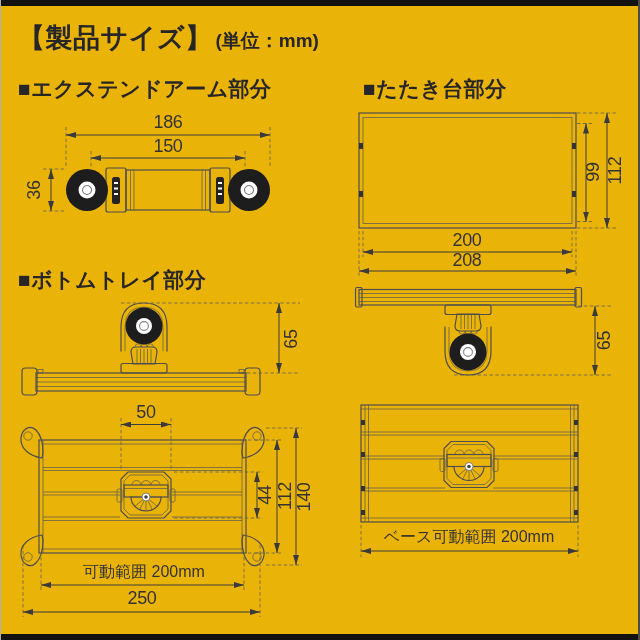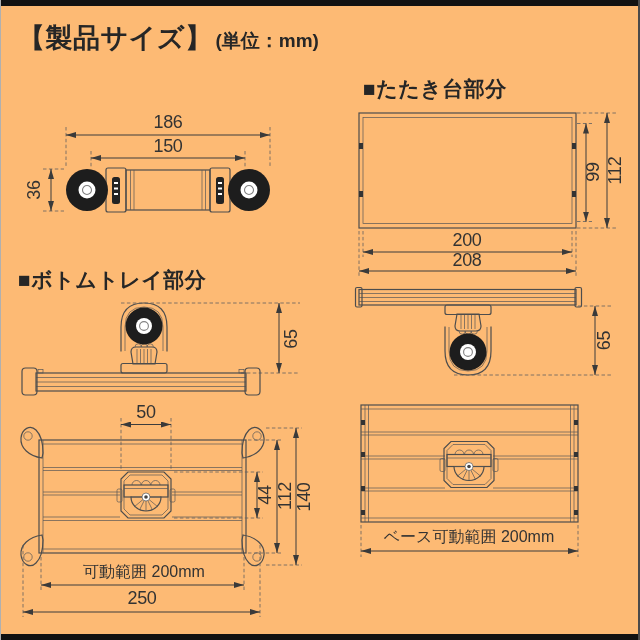--- a/index.html
+++ b/index.html
@@ -1,17 +1,17 @@
 <!DOCTYPE html>
 <html><head>
 <meta charset="utf-8">
 <style>
   html,body { margin:0; padding:0; background:#fff; }
   .page {
-    position:relative; width:640px; height:640px; background:#fdba74;
+    position:relative; width:640px; height:640px; background:#eab308;
     overflow:hidden; box-sizing:border-box;
     border-left:1px solid #b0b0b0; border-right:2px solid #4a4a4a;
     font-family:"Liberation Sans","DejaVu Sans",sans-serif;
     text-align:right;
   }
   .bar-top    { position:absolute; left:0; right:0; top:0;    height:6px; background:#121212; }
   .bar-bottom { position:absolute; left:0; right:0; bottom:0; height:6px; background:#121212; }
   .titlebar { position:absolute; left:17px; top:20px; white-space:nowrap; color:#262626; }
   .title-main { font-size:27px; font-weight:bold; letter-spacing:.5px; }
   .title-unit { font-size:19px; font-weight:600; margin-left:3px; }
@@ -36,20 +36,21 @@
 </head>
 <body>
 
 <div class="page">
   <div class="bar-top"></div>
 
   <div class="titlebar">
     <span class="title-main">【製品サイズ】</span><span class="title-unit">(単位：mm)</span>
   </div>
 
+  <div class="heading" style="left:17px; top:75px">■エクステンドアーム部分</div>
   <div class="heading" style="left:17px; top:266px">■ボトムトレイ部分</div>
   <div class="heading" style="left:362px; top:75px">■たたき台部分</div>
 
   <svg class="drawing" viewBox="0 0 640 640">
     <defs>
       <marker id="ah" viewBox="0 0 10 6" refX="10" refY="3" markerWidth="10" markerHeight="6" orient="auto-start-reverse" markerUnits="userSpaceOnUse">
         <path d="M0,0 L10,3 L0,6 Z" fill="#3a3a3a"></path>
       </marker>
 
       <g id="knobFace">

